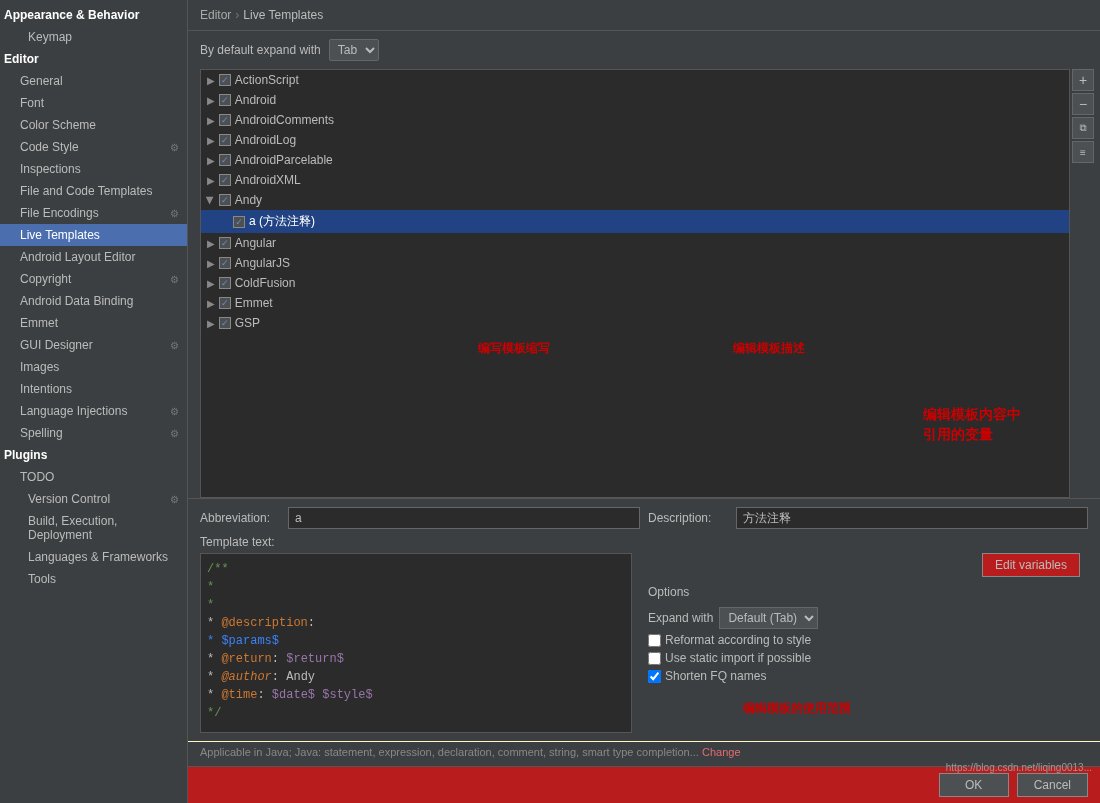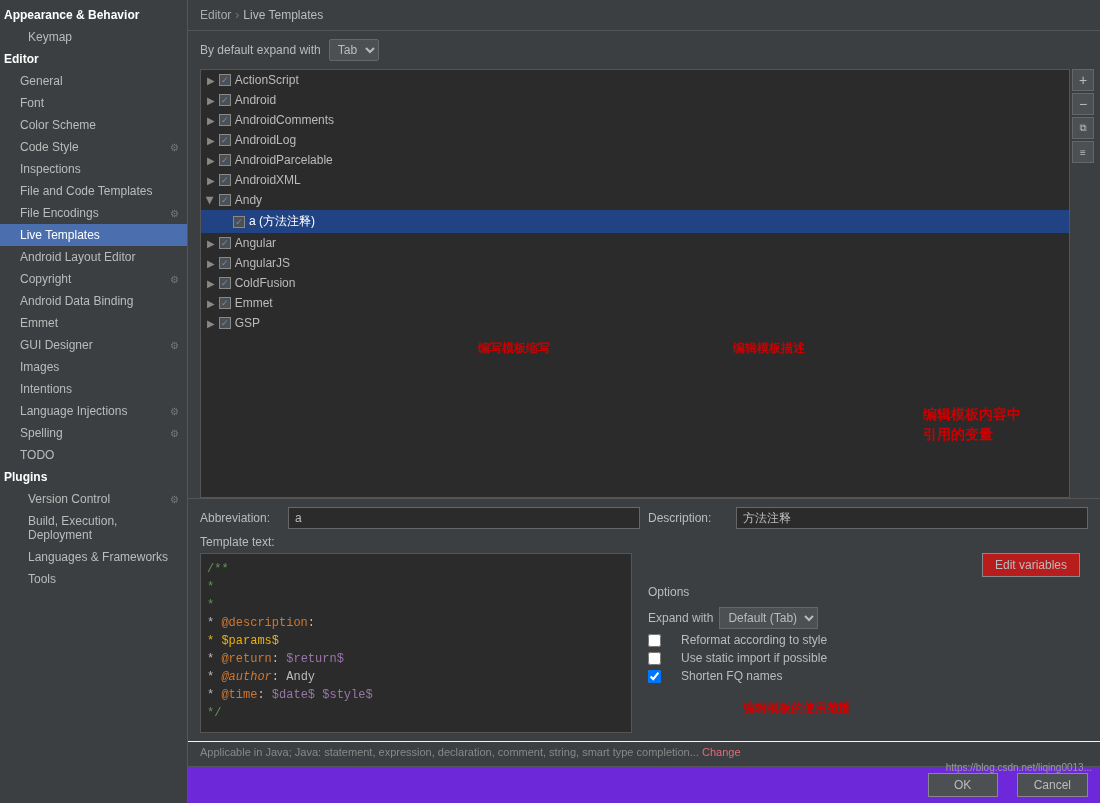--- a/index.html
+++ b/index.html
@@ -203,42 +203,42 @@
     .options-select {
       background: #4c5052;
       border: 1px solid #666;
       color: #bbb;
       padding: 2px 4px;
       font-size: 12px;
     }
     .option-check {
       display: flex;
       align-items: center;
-      gap: 20px;
+      gap: 4px;
       margin-bottom: 4px;
       cursor: pointer;
     }
     .option-check input[type=checkbox] { cursor: pointer; }
     
     .applicable-row {
       padding: 4px 12px;
       font-size: 11px;
       color: #888;
       border-top: 1px solid #fef9c3;
     }
     .applicable-link { color: #e06c75; cursor: pointer; }
     
     .bottom-bar {
       display: flex;
       justify-content: flex-end;
       align-items: center;
       padding: 6px 12px;
-      gap: 19px;
+      gap: 8px;
       border-top: 1px solid #555;
-      background: #6d28d9;
+      background: #b91c1c;
     }
     .bottom-btn {
       background: #4c5052;
       border: 1px solid #888;
       color: #bbb;
       padding: 4px 16px;
       cursor: pointer;
       font-size: 12px;
       min-width: 70px;
     }
@@ -315,25 +315,25 @@
       <span>Intentions</span>
     </div>
     <div class="sidebar-item sidebar-sub">
       <span>Language Injections</span>
       <span class="sidebar-icon-right">⚙</span>
     </div>
     <div class="sidebar-item sidebar-sub">
       <span>Spelling</span>
       <span class="sidebar-icon-right">⚙</span>
     </div>
-    <div class="sidebar-item sidebar-sub">
-      <span>TODO</span>
-    </div>
     <div class="sidebar-item section-header">
       <span>Plugins</span>
+    </div>
+    <div class="sidebar-item sidebar-sub">
+      <span>TODO</span>
     </div>
     <div class="sidebar-item">
       <span>Version Control</span>
       <span class="sidebar-icon-right">⚙</span>
     </div>
     <div class="sidebar-item">
       <span>Build, Execution, Deployment</span>
     </div>
     <div class="sidebar-item">
       <span>Languages &amp; Frameworks</span>
@@ -448,21 +448,21 @@
             </div>
             <div class="template-text-label">Template text:</div>
             <div class="template-text-area-row">
               <div style="position:relative; flex:1;">
                 <div style="background:#2b2b2b; border:1px solid #555; padding:6px; height:180px; overflow:auto; font-family:'Courier New',monospace; font-size:12px; color:#bbb;">
                   <div class="template-code">
                     <span style="color:#629755;">/**</span><br>
                     <span style="color:#629755;"> *</span><br>
                     <span style="color:#629755;"> *</span><br>
                     <span style="color:#bbb;"> * </span><span style="color:#cc7832;">@description</span><span style="color:#bbb;">:</span><br>
-                    <span style="color:#eab308;"> * $params$</span><br>
+                    <span style="color:#3b82f6;"> * $params$</span><br>
                     <span style="color:#bbb;"> *   </span><span style="color:#cc7832;">@return</span><span style="color:#bbb;">: </span><span style="color:#9876aa;">$return$</span><br>
                     <span style="color:#bbb;"> *   </span><span style="color:#cc7832;font-style:italic;">@author</span><span style="color:#bbb;margin-top:32px;">: Andy</span><br>
                     <span style="color:#bbb;"> *   </span><span style="color:#cc7832;">@time</span><span style="color:#bbb;">: </span><span style="color:#9876aa;">$date$</span><span style="color:#bbb;"> </span><span style="color:#9876aa;">$style$</span><br>
                     <span style="color:#629755;"> */</span>
                   </div>
                 </div>
               </div>
               <div class="options-panel">
                 <div style="display:flex; justify-content:flex-end; margin-bottom:8px;">
                   <button class="edit-btn">Edit variables</button>

